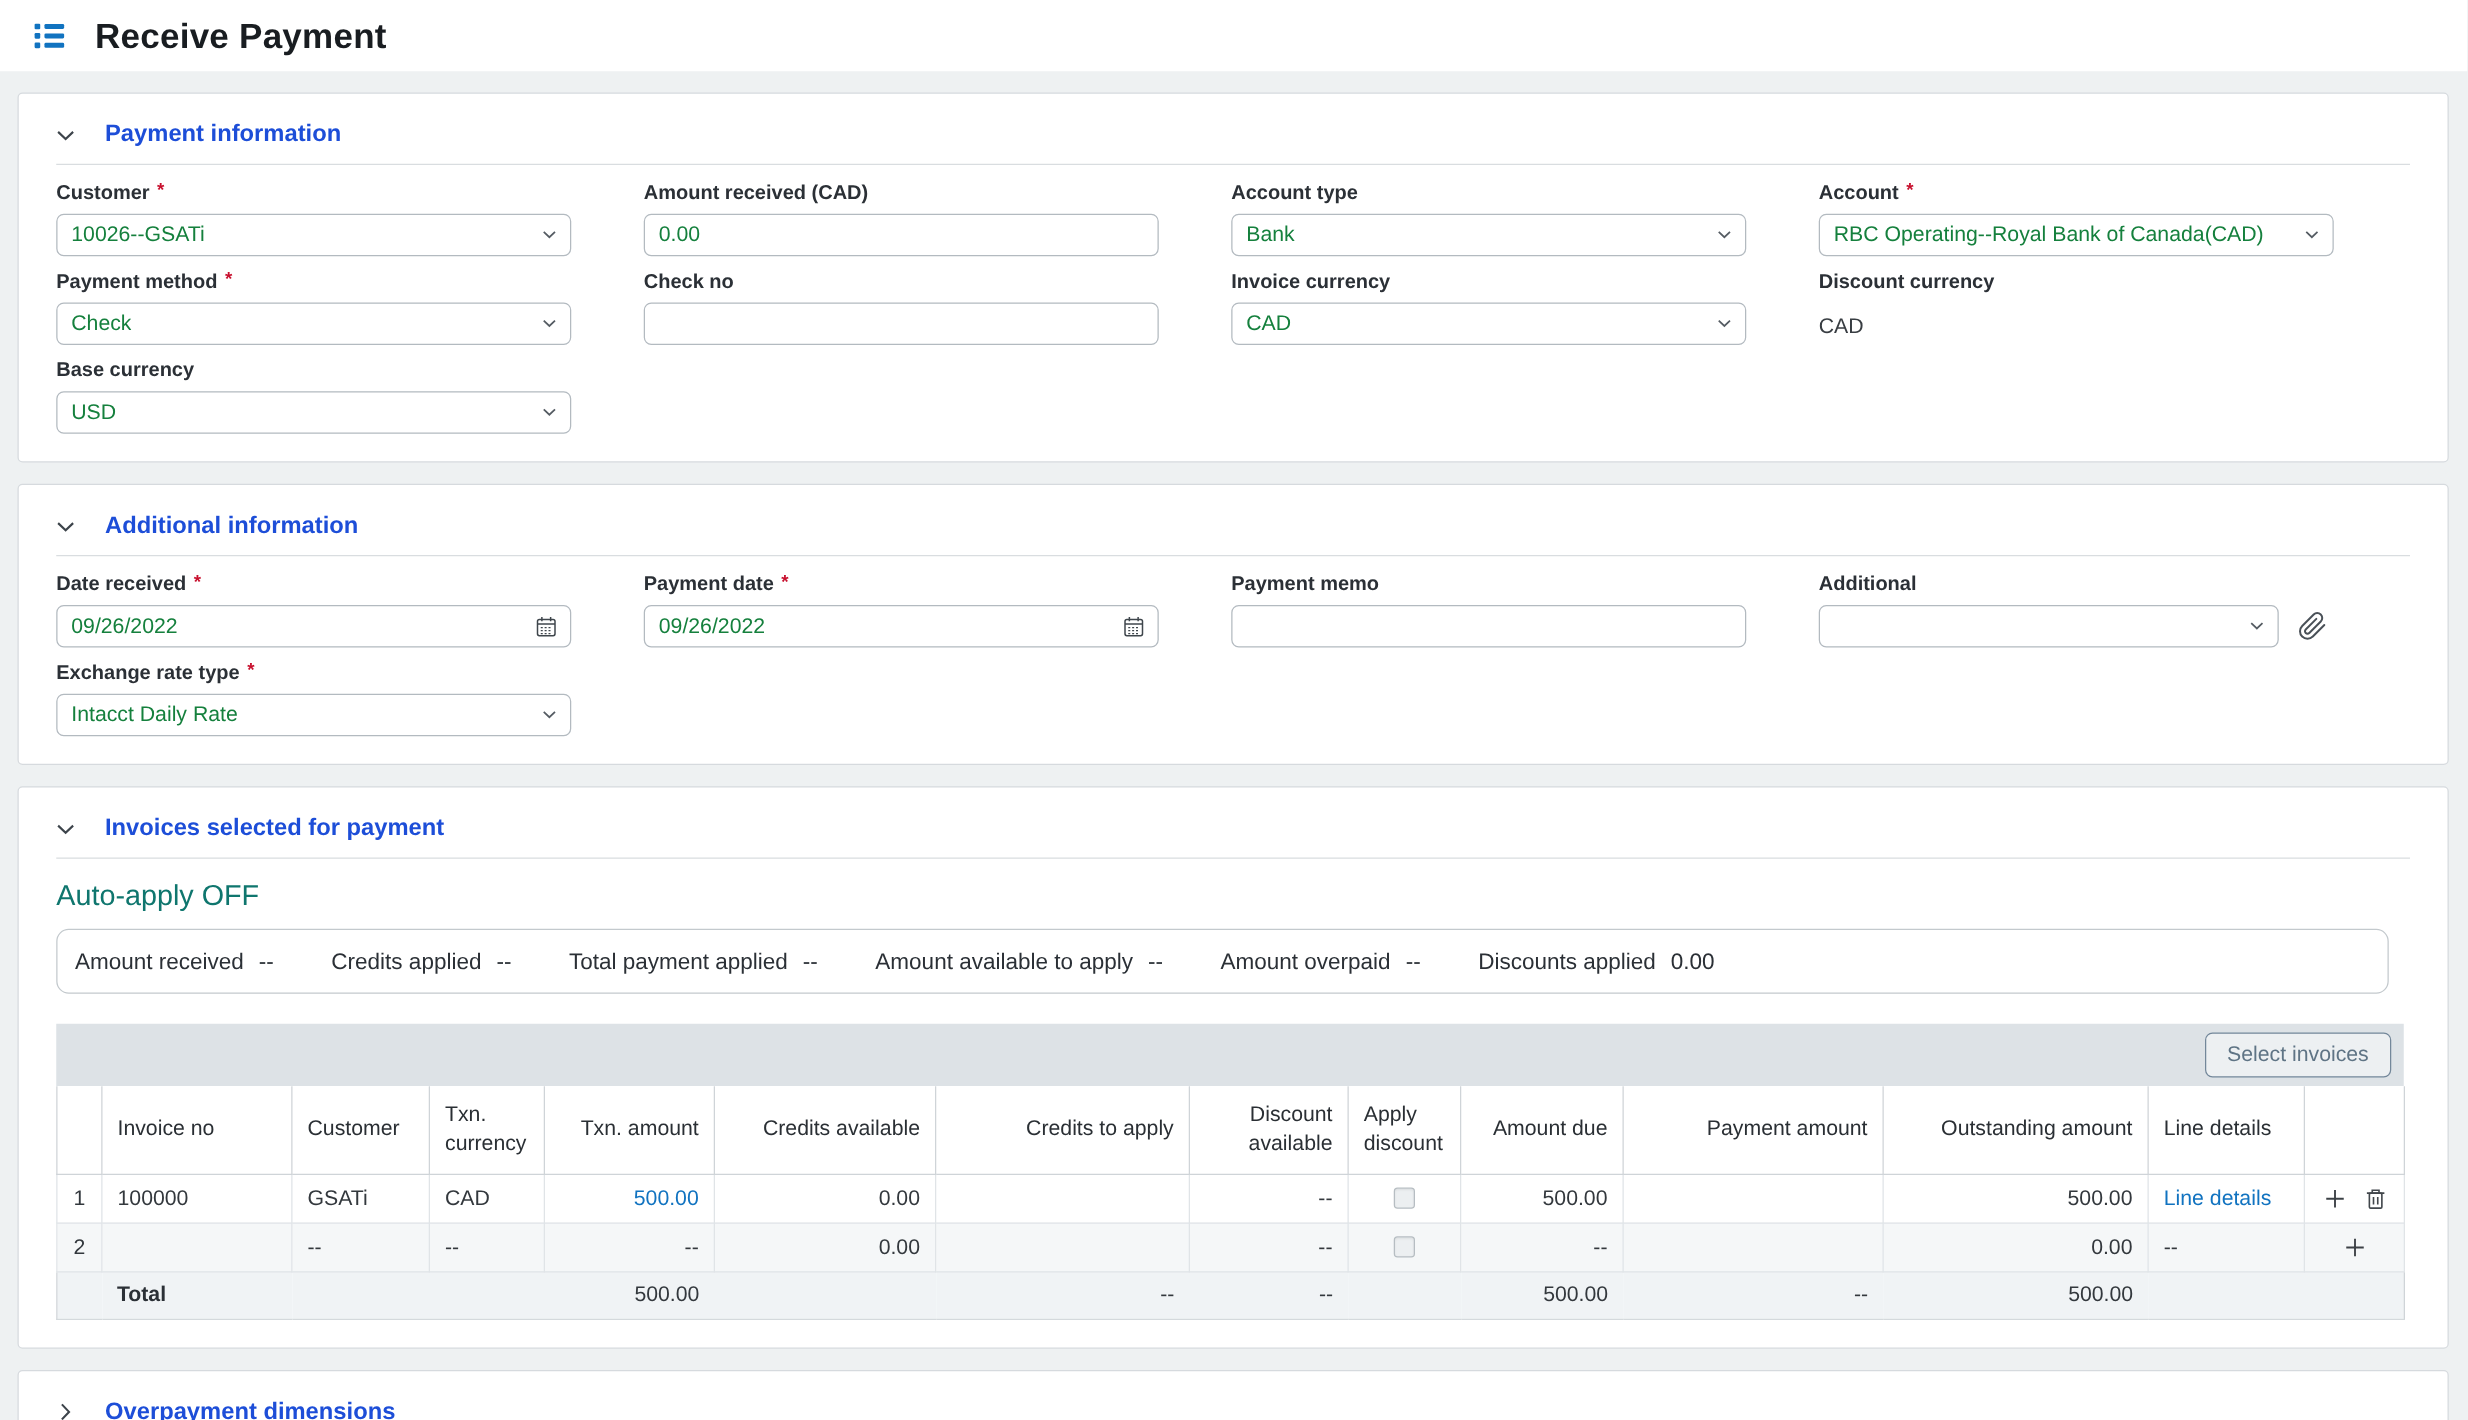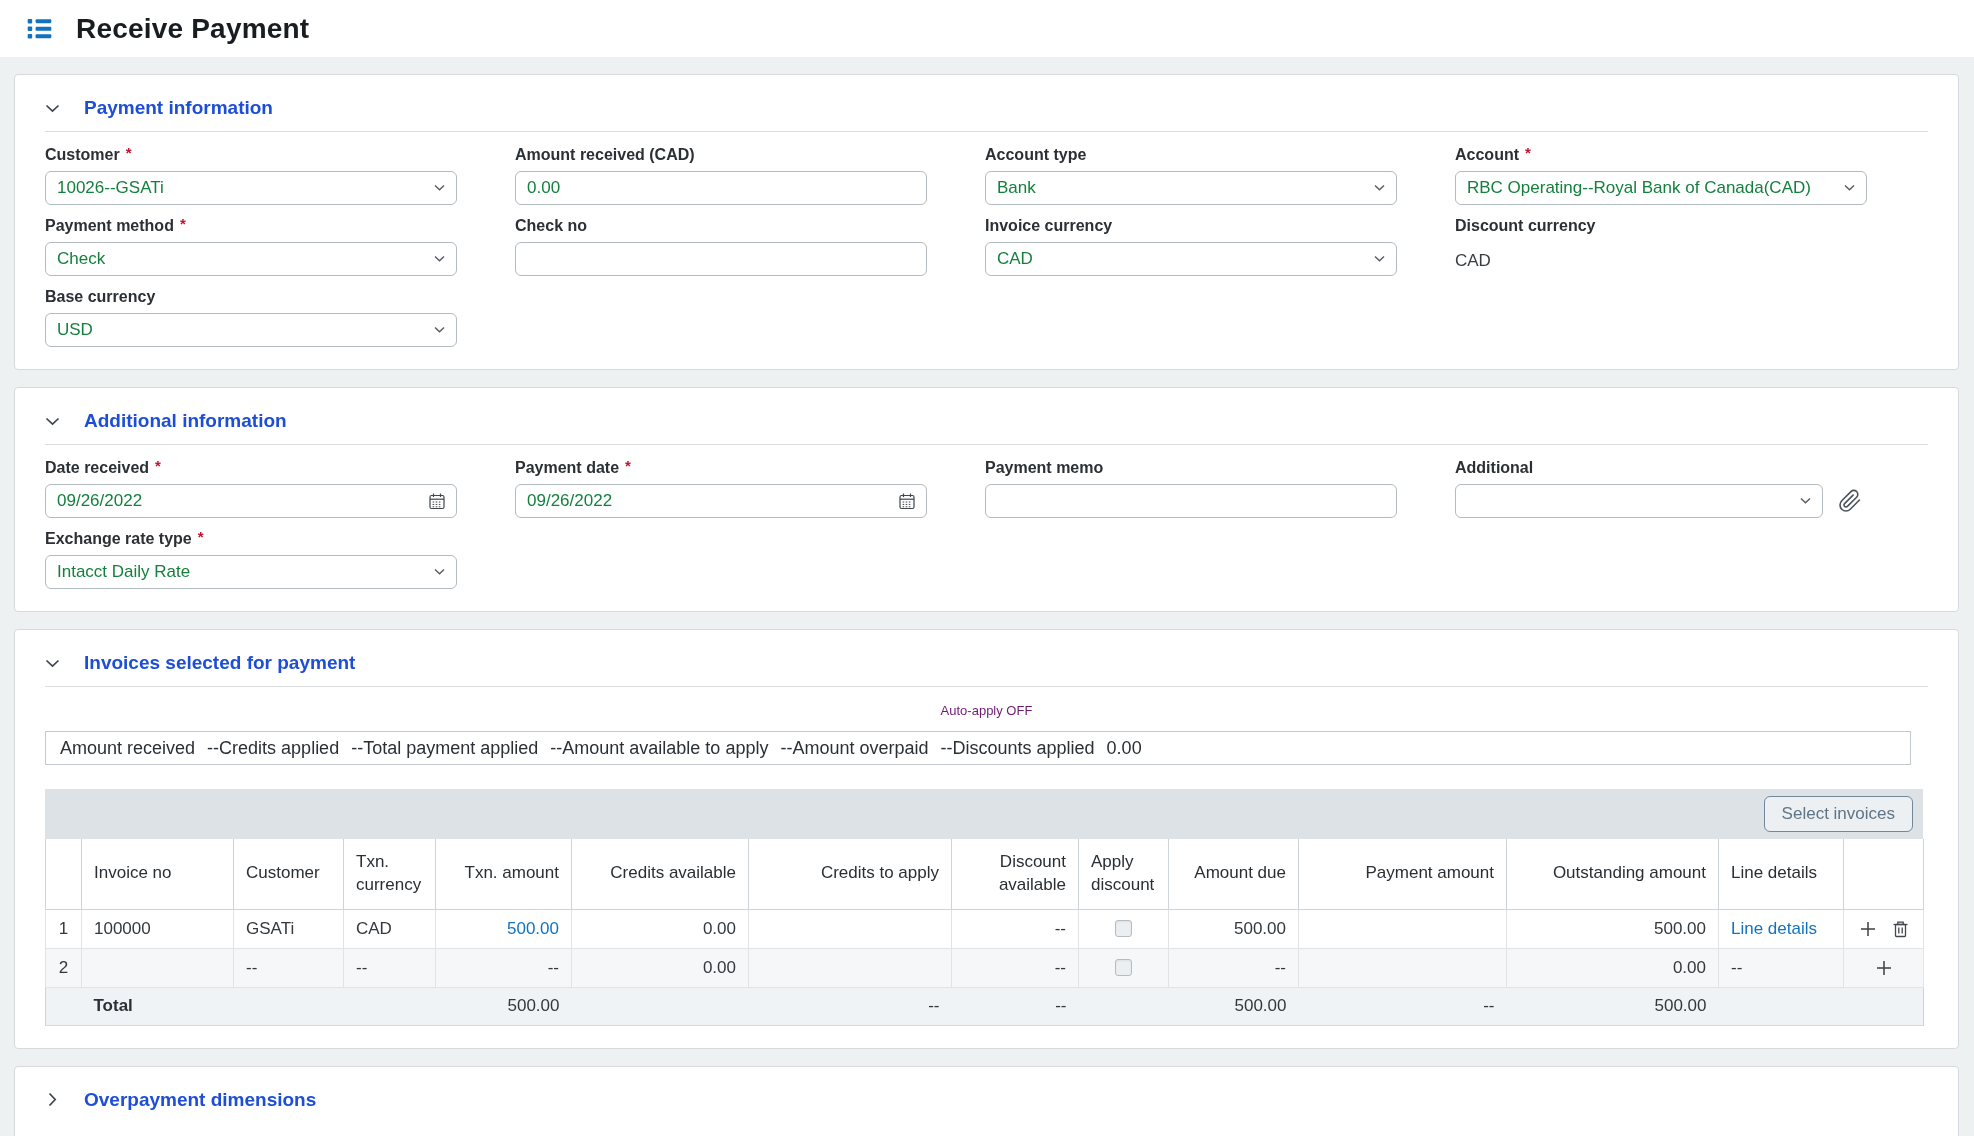--- a/index.html
+++ b/index.html
@@ -35,23 +35,23 @@
   .ctl-text { white-space:nowrap; overflow:hidden; }
   .chev { position:absolute; right:11px; top:50%; transform:translateY(-50%); }
   .cal-btn { position:absolute; right:8px; top:50%; transform:translateY(-50%); width:22px; height:22px;
              display:flex; align-items:center; justify-content:center; cursor:pointer; }
   .static-val { font-size:17px; color:#383d42; padding-top:9px; }
   .attach-row { display:flex; align-items:center; gap:15px; }
   .attach-row .control { width:368px; }
   .clip-btn { cursor:pointer; display:flex; }
 
   
-  .auto-apply { font-size:13px; color:#701a75; margin-top:16px;text-align:center; }
-  .summary { border:1px solid #c3c9cd; border-radius:0; height:34px; width:1866px; margin-top:13px;
-             display:flex; align-items:center; padding-left:14px; font-size:18px; color:#2b3036; }
+  .auto-apply { font-size:23px; color:#0f766e; margin-top:16px; }
+  .summary { border:1px solid #c3c9cd; border-radius:10px; height:52px; width:1866px; margin-top:13px;
+             display:flex; align-items:center; padding-left:14px; gap:46px; font-size:18px; color:#2b3036; }
   .sum-item { display:flex; align-items:center; gap:12px; white-space:nowrap; }
 
   .grid-toolbar { margin-top:24px; width:1878px; height:50px; background:#dde2e6;
                   display:flex; align-items:center; justify-content:flex-end; padding-right:10px; }
   .btn-select { font-family:inherit; font-size:17px; color:#5f7485; background:#edf0f2;
                 border:1px solid #73879a; border-radius:6px; padding:7px 17px; cursor:pointer; }
 
   table.inv { border-collapse:collapse; table-layout:fixed; width:1878px; background:#fff; font-size:17px; color:#33383d; }
   table.inv thead th { font-weight:normal; color:#2a2f34; background:#fff; height:70px; vertical-align:middle;
                        padding:0 12px; border:1px solid #cfd4d8; border-top:none; line-height:1.35; }

